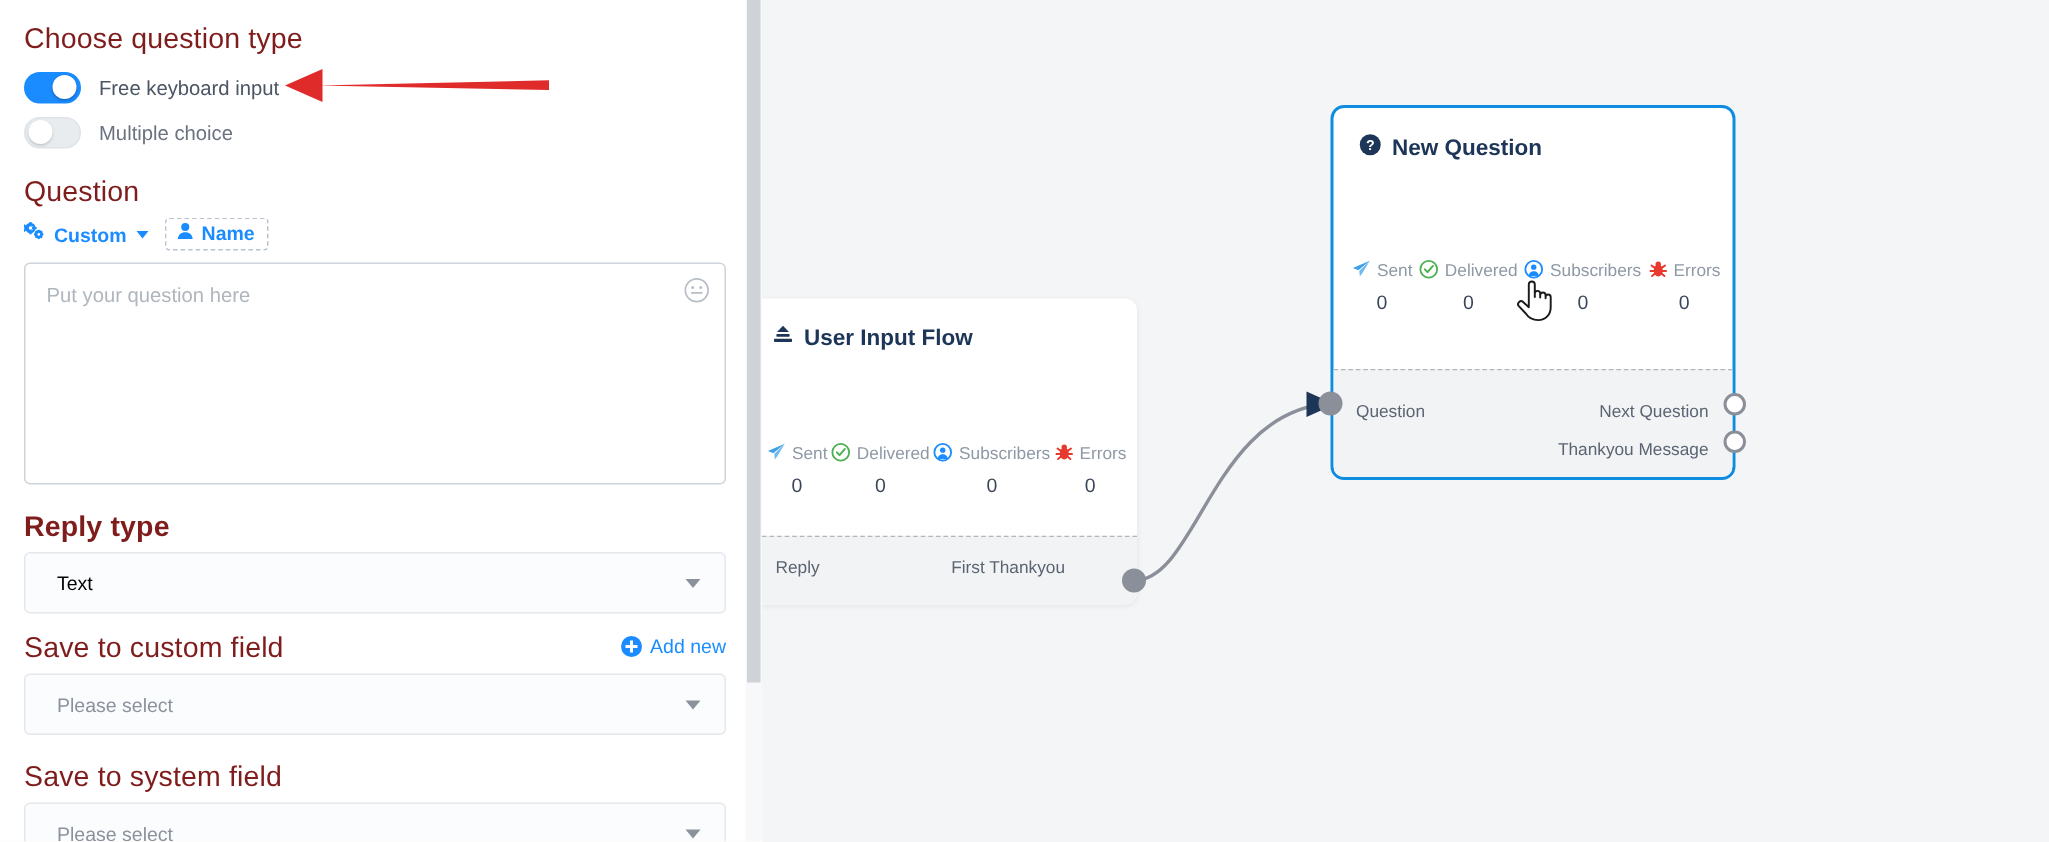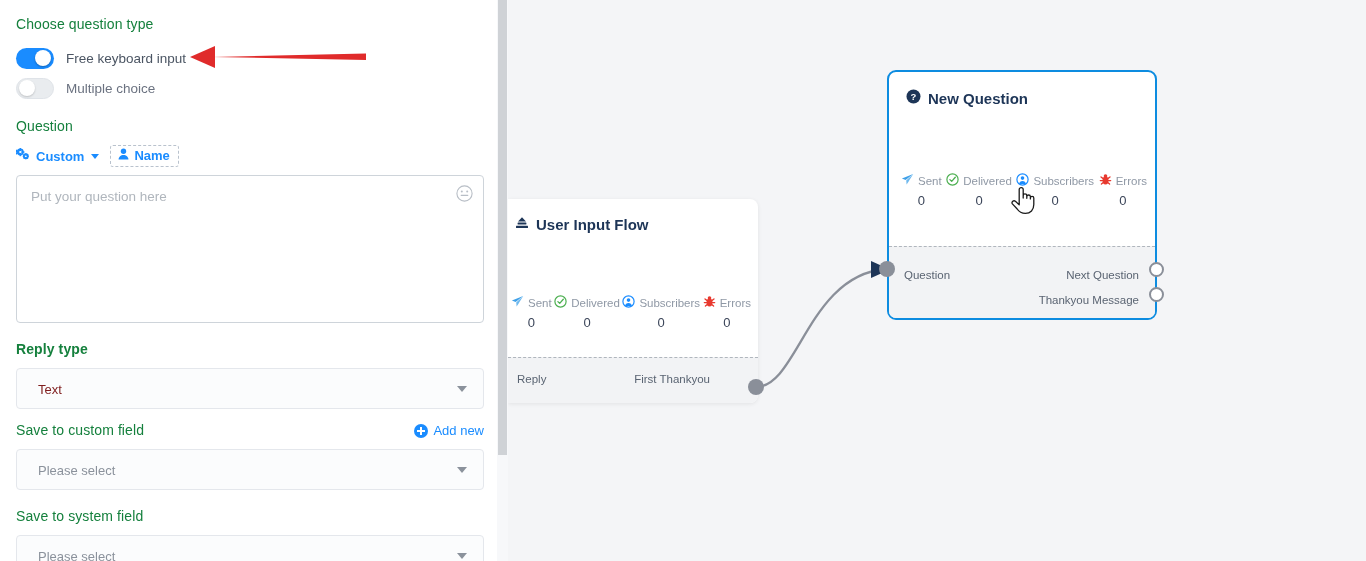--- a/index.html
+++ b/index.html
@@ -26,22 +26,22 @@
     left: 0; top: 0;
     width: 500px;
     height: 561px;
     background: #ffffff;
     box-sizing: border-box;
     padding: 0 16px;
     overflow: hidden;
   }
 
   .section-label {
-    font-size: 14px;
-    color: #15803d;
+    font-size: 19px;
+    color: #7f1d1d;
     margin: 0;
     letter-spacing: .1px;
   }
 
   #choose-label { position: absolute; left: 16px; top: 16px; }
 
   .toggle-row {
     position: absolute;
     left: 16px;
     display: flex;
@@ -154,21 +154,21 @@
     border: 1px solid #e4e7ec;
     border-radius: 4px;
     background: #fbfcfd;
     cursor: pointer;
   }
   .select-value {
     position: absolute;
     left: 21px; top: 50%;
     transform: translateY(-50%);
     font-size: 13px;
-    color: #7f1d1d;
+    color: #000000;
   }
   .select-value.muted { color: #8b929c; }
   .select-arrow {
     position: absolute;
     right: 16px; top: 50%;
     transform: translateY(-50%);
     width: 0; height: 0;
     border-left: 5px solid transparent;
     border-right: 5px solid transparent;
     border-top: 6px solid #8b929c;

